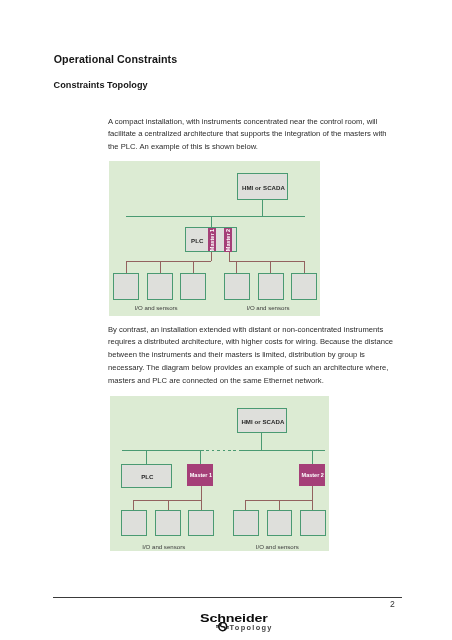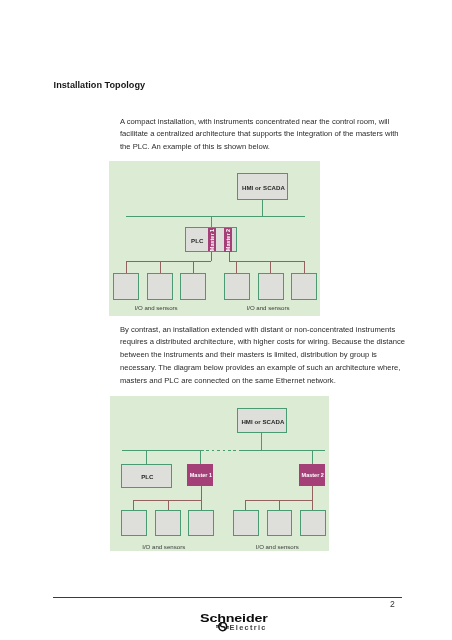--- a/index.html
+++ b/index.html
@@ -3,21 +3,21 @@
 <meta charset="utf-8">
 <title>Operational Constraints</title>
 <style>
   html,body{margin:0;padding:0;}
   body{width:452px;height:640px;background:#ffffff;overflow:hidden;
        font-family:"Liberation Sans",sans-serif;color:#1a1a1a;
        -webkit-font-smoothing:antialiased;}
   .page{position:relative;width:452px;height:640px;}
   .h1{position:absolute;left:53.7px;top:53.0px;font-size:10.7px;font-weight:bold;letter-spacing:0.08px;color:#161616;}
   .h2{position:absolute;left:53.6px;top:79.8px;font-size:9.15px;font-weight:bold;letter-spacing:0.02px;color:#161616;}
-  .para{position:absolute;font-size:7.65px;line-height:12.8px;color:#2b2b2b;margin-left:12px;}
+  .para{position:absolute;font-size:7.65px;line-height:12.8px;color:#2b2b2b;}
   #p1{left:108px;top:115.5px;width:288px;}
   #p2{left:108px;top:323.5px;width:288px;}
   .diagram{position:absolute;background:#dcebd3;}
   #d1{left:109px;top:161px;width:211px;height:155px;}
   #d2{left:109.5px;top:396px;width:219.5px;height:155.3px;}
   .gbox{position:absolute;background:#dedfdb;border:1px solid #4a9a72;box-sizing:border-box;}
   .mbox{position:absolute;background:#a53f78;box-sizing:border-box;}
   .gline{position:absolute;background:#4a9a72;}
   .rline{position:absolute;background:#93625f;}
   .lbl{position:absolute;font-size:6.1px;line-height:6.1px;color:#3b3b3b;white-space:nowrap;}
@@ -31,21 +31,22 @@
   .logo-word{position:absolute;left:200.3px;top:611.2px;font-size:11.8px;font-weight:bold;color:#0d0d0d;
              letter-spacing:-0.15px;transform:scaleX(1.215);transform-origin:left top;white-space:nowrap;}
   .logo-word2{position:absolute;left:229.6px;top:623.4px;font-size:7.4px;font-weight:bold;color:#444;
               letter-spacing:1.3px;white-space:nowrap;}
   .logo-mark{position:absolute;left:215.6px;top:622.4px;line-height:0;}
 </style>
 </head>
 <body>
 
 <div class="page">
-  <div class="h2">Installation Topology</div>
+  <div class="h1">Operational Constraints</div>
+  <div class="h2">Constraints Topology</div>
   <div class="para" id="p1">A compact installation, with instruments concentrated near the control room, will facilitate a centralized architecture that supports the integration of the masters with the PLC. An example of this is shown below.</div>
   <div class="para" id="p2">By contrast, an installation extended with distant or non-concentrated instruments requires a distributed architecture, with higher costs for wiring. Because the distance between the instruments and their masters is limited, distribution by group is necessary. The diagram below provides an example of such an architecture where, masters and PLC are connected on the same Ethernet network.</div>
 
   <div class="diagram" id="d1">
 
     <div class="gbox" style="left:128px;top:12px;width:51px;height:27px;">
       <span class="boxtxt" style="left:0;top:0;width:51px;height:27px;line-height:27px;text-align:center;">HMI or SCADA</span>
     </div>
 
     <div class="gline" style="left:152.5px;top:39px;width:1px;height:16px;"></div>
@@ -135,15 +136,15 @@
     <span class="logo-word">Schneider</span>
     <span class="logo-mark">
       <svg viewBox="0 0 152 104" width="13.4" height="9.2" aria-hidden="true">
         <g fill="#111">
           <path d="M0 33 h40 v10 H0z M0 52 h40 v10 H0z M116 44 h30 v10 H116z M116 63 h30 v10 H116z"></path>
         </g>
         <ellipse cx="76" cy="52" rx="44" ry="48" fill="none" stroke="#111" stroke-width="18"></ellipse>
         <path fill="none" stroke="#111" stroke-width="16" stroke-linecap="round" d="M 58 20 C 42 38 56 54 78 54 C 100 54 110 68 98 86"></path>
       </svg>
     </span>
-    <span class="logo-word2">Electric</span>
+    <span class="logo-word2">Topology</span>
   </div>
 </div>
 
 </body></html>

